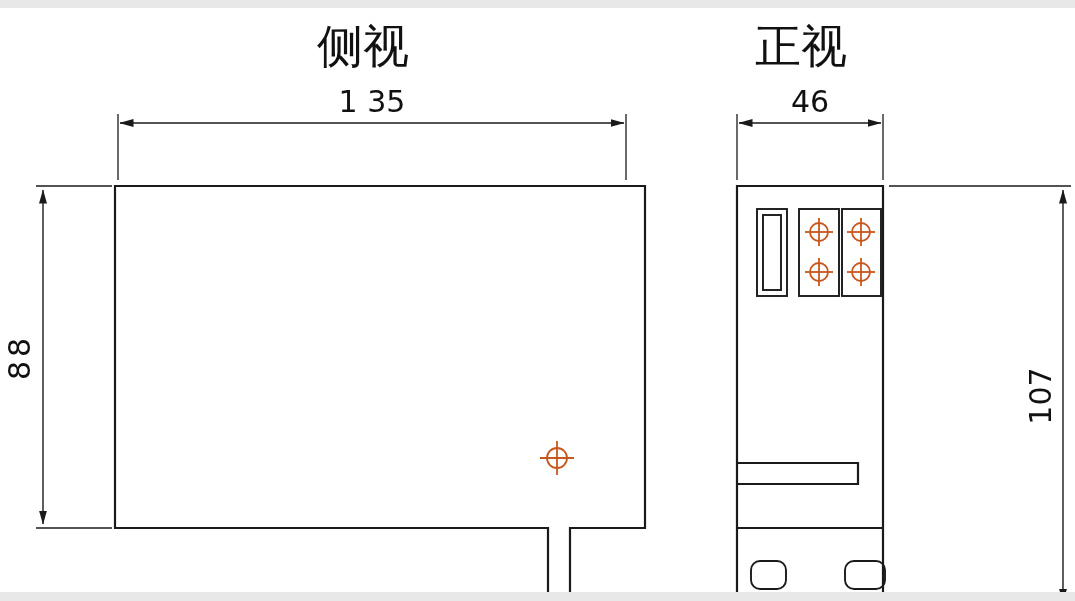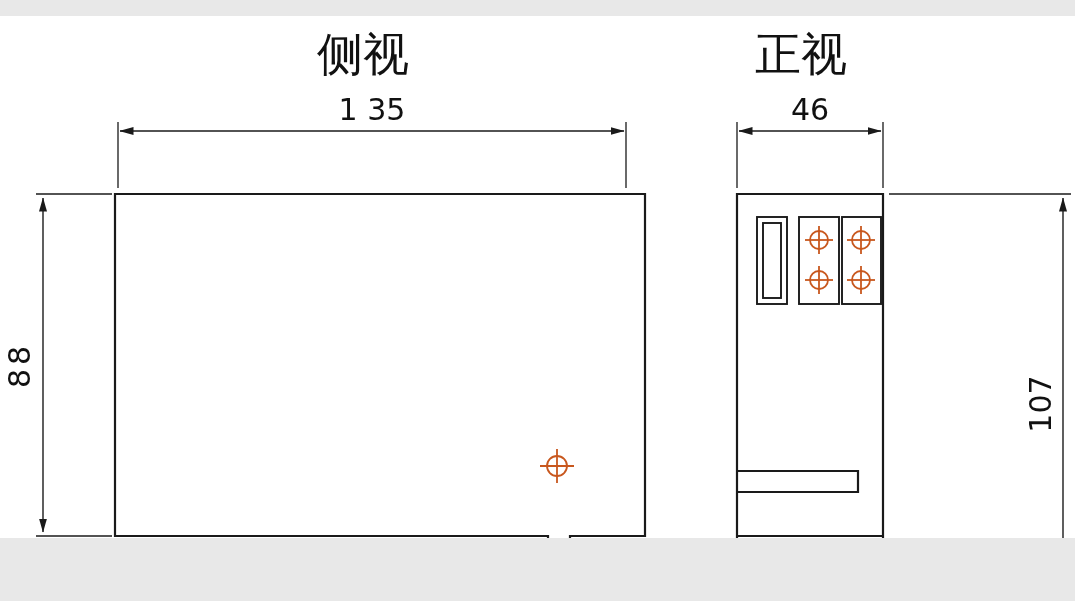--- a/index.html
+++ b/index.html
@@ -2,22 +2,22 @@
 <html><head>
 <meta charset="utf-8">
 <style>
   :root{
     --line:#1a1a1a;
     --accent:#c8571d;
     --bg:#ffffff;
   }
   html,body{margin:0;padding:0;background:#e8e8e8;}
   .canvas{
-    width:1075px;height:522px;background:var(--bg);
-    position:relative;overflow:hidden;margin:16px auto;
+    width:1075px;height:584px;background:var(--bg);
+    position:relative;overflow:hidden;margin:8px auto;
     font-family:"DejaVu Sans",sans-serif;
   }
   svg{display:block;}
   .outline{fill:none;stroke:var(--line);stroke-width:2.2;stroke-linejoin:miter;}
   .thin{fill:none;stroke:var(--line);stroke-width:1.9;}
   .dim{fill:none;stroke:var(--line);stroke-width:1.4;}
   .ext{fill:none;stroke:var(--line);stroke-width:1.3;}
   .arrow{fill:var(--line);stroke:none;}
   .accent{fill:none;stroke:var(--accent);stroke-width:1.8;}
   .title{font-size:46px;fill:#111;text-anchor:middle;font-family:"DejaVu Sans",sans-serif;}

